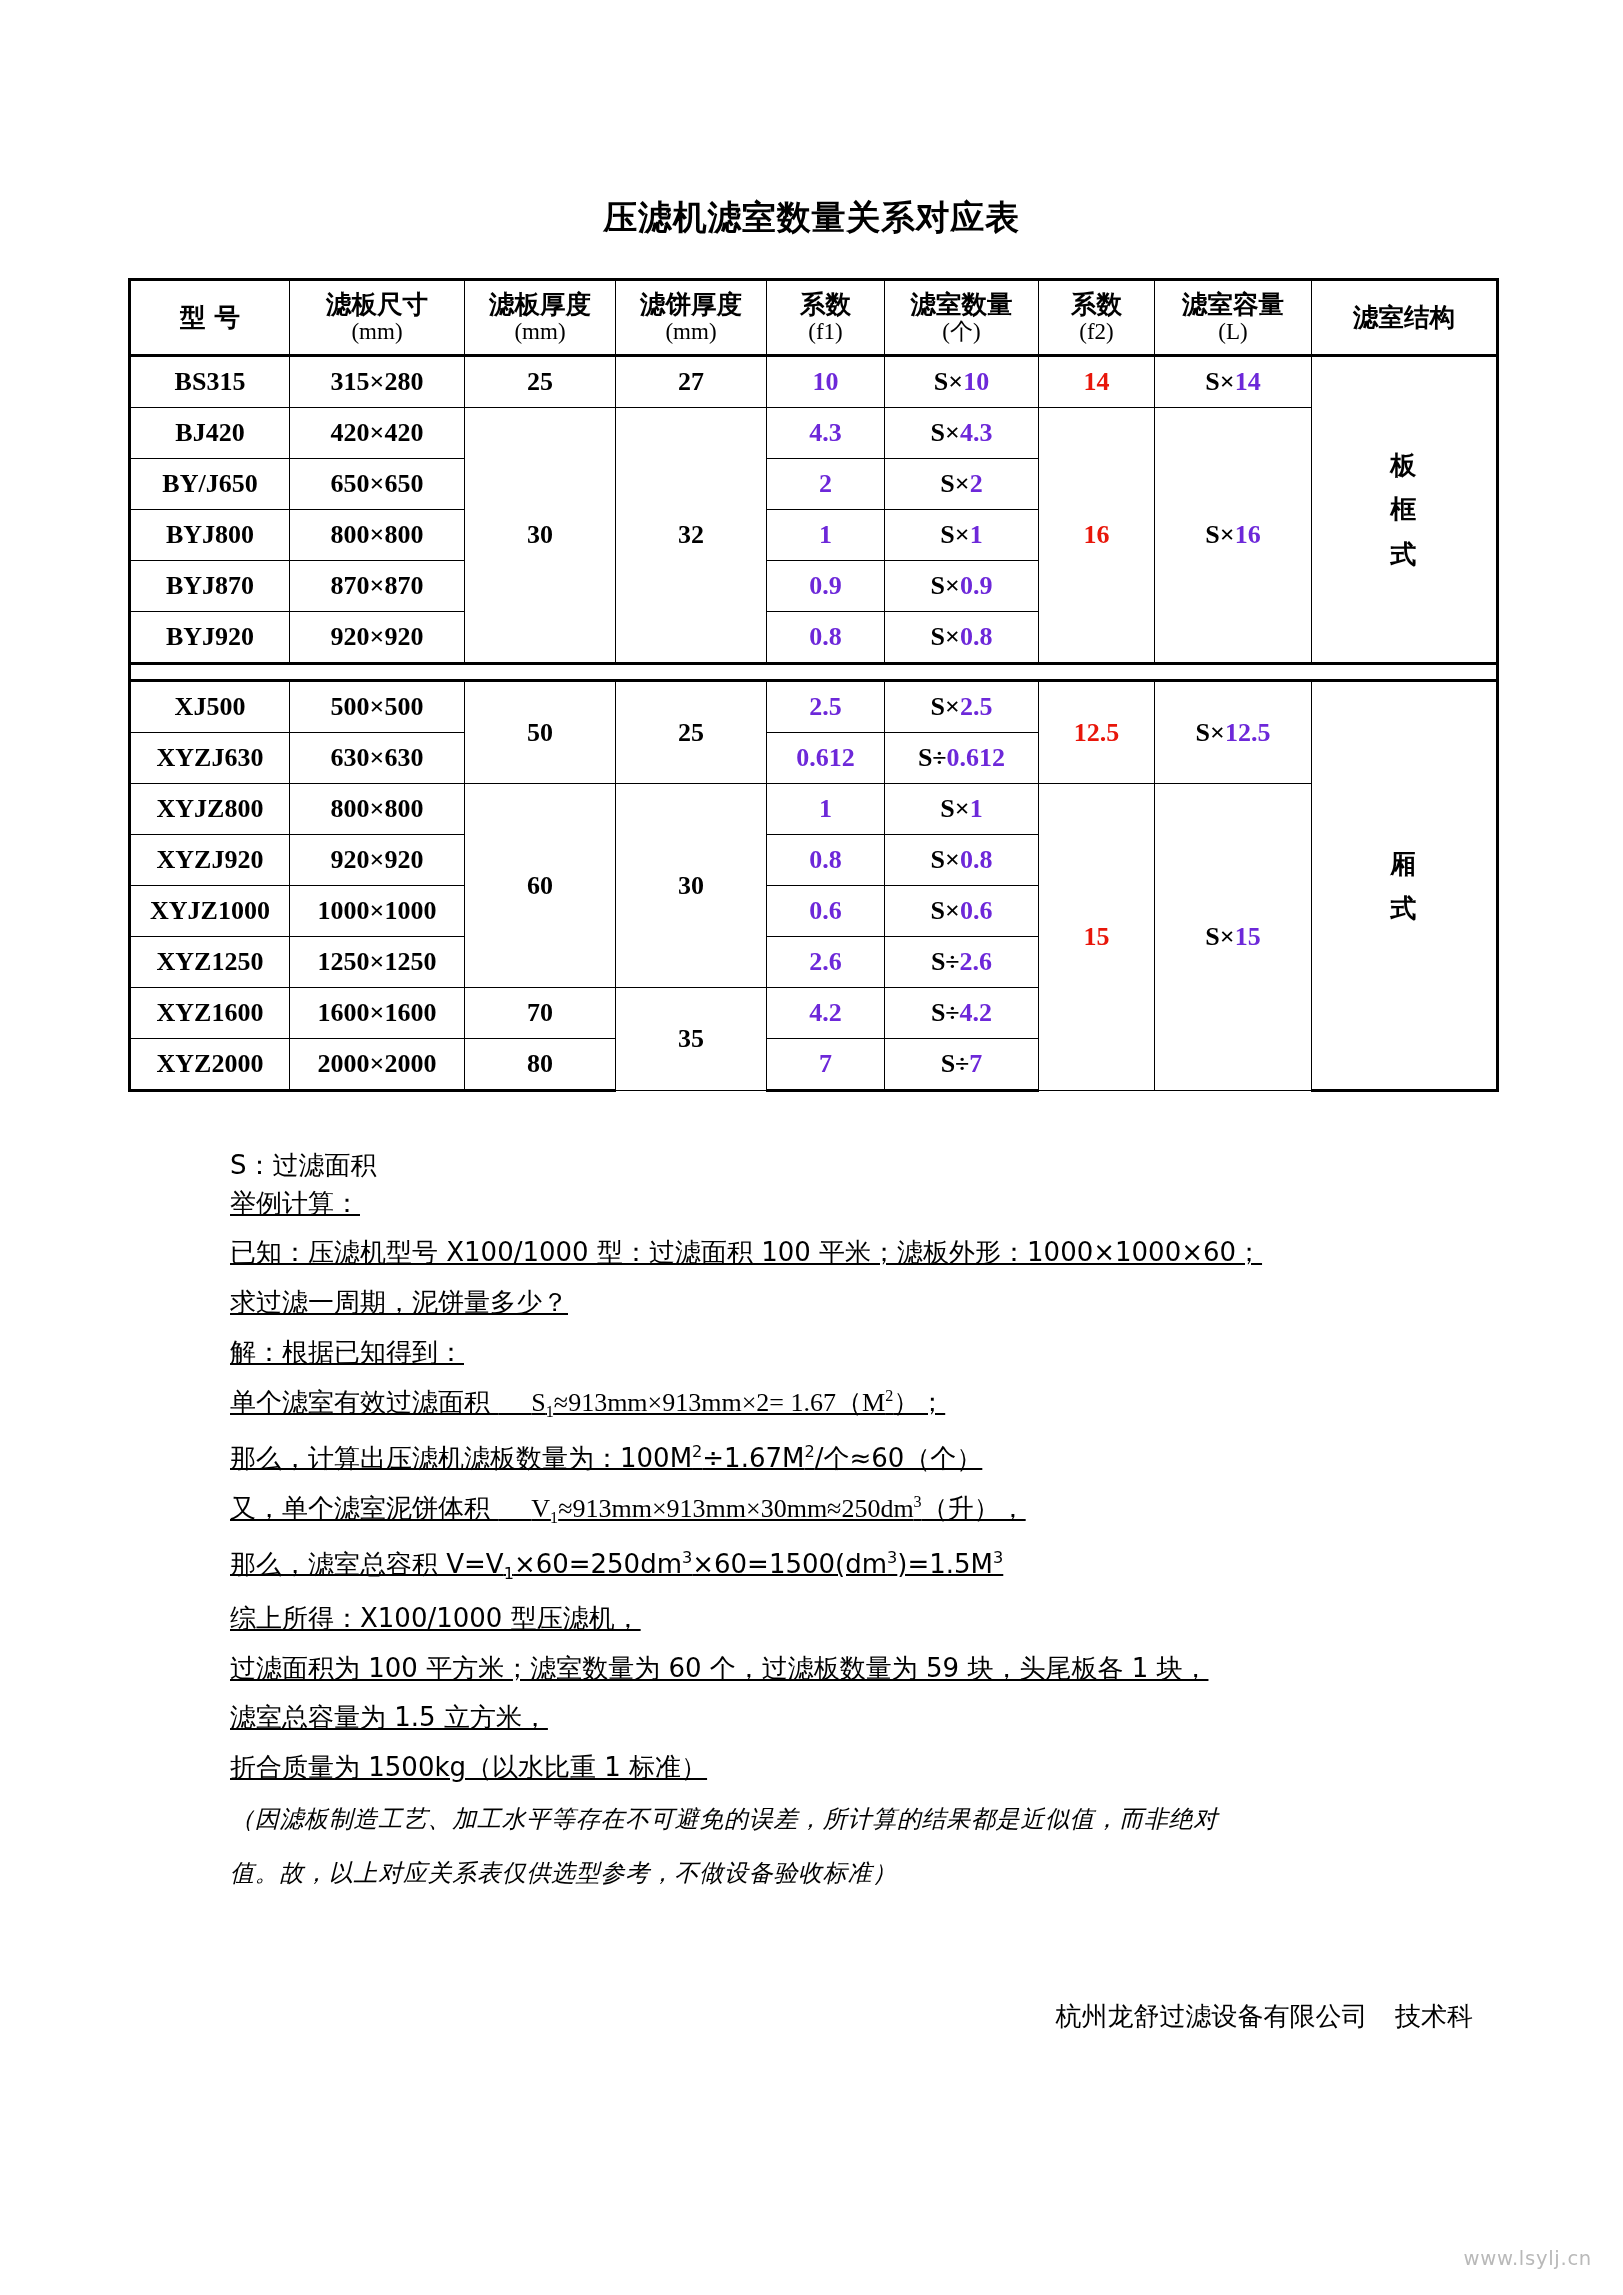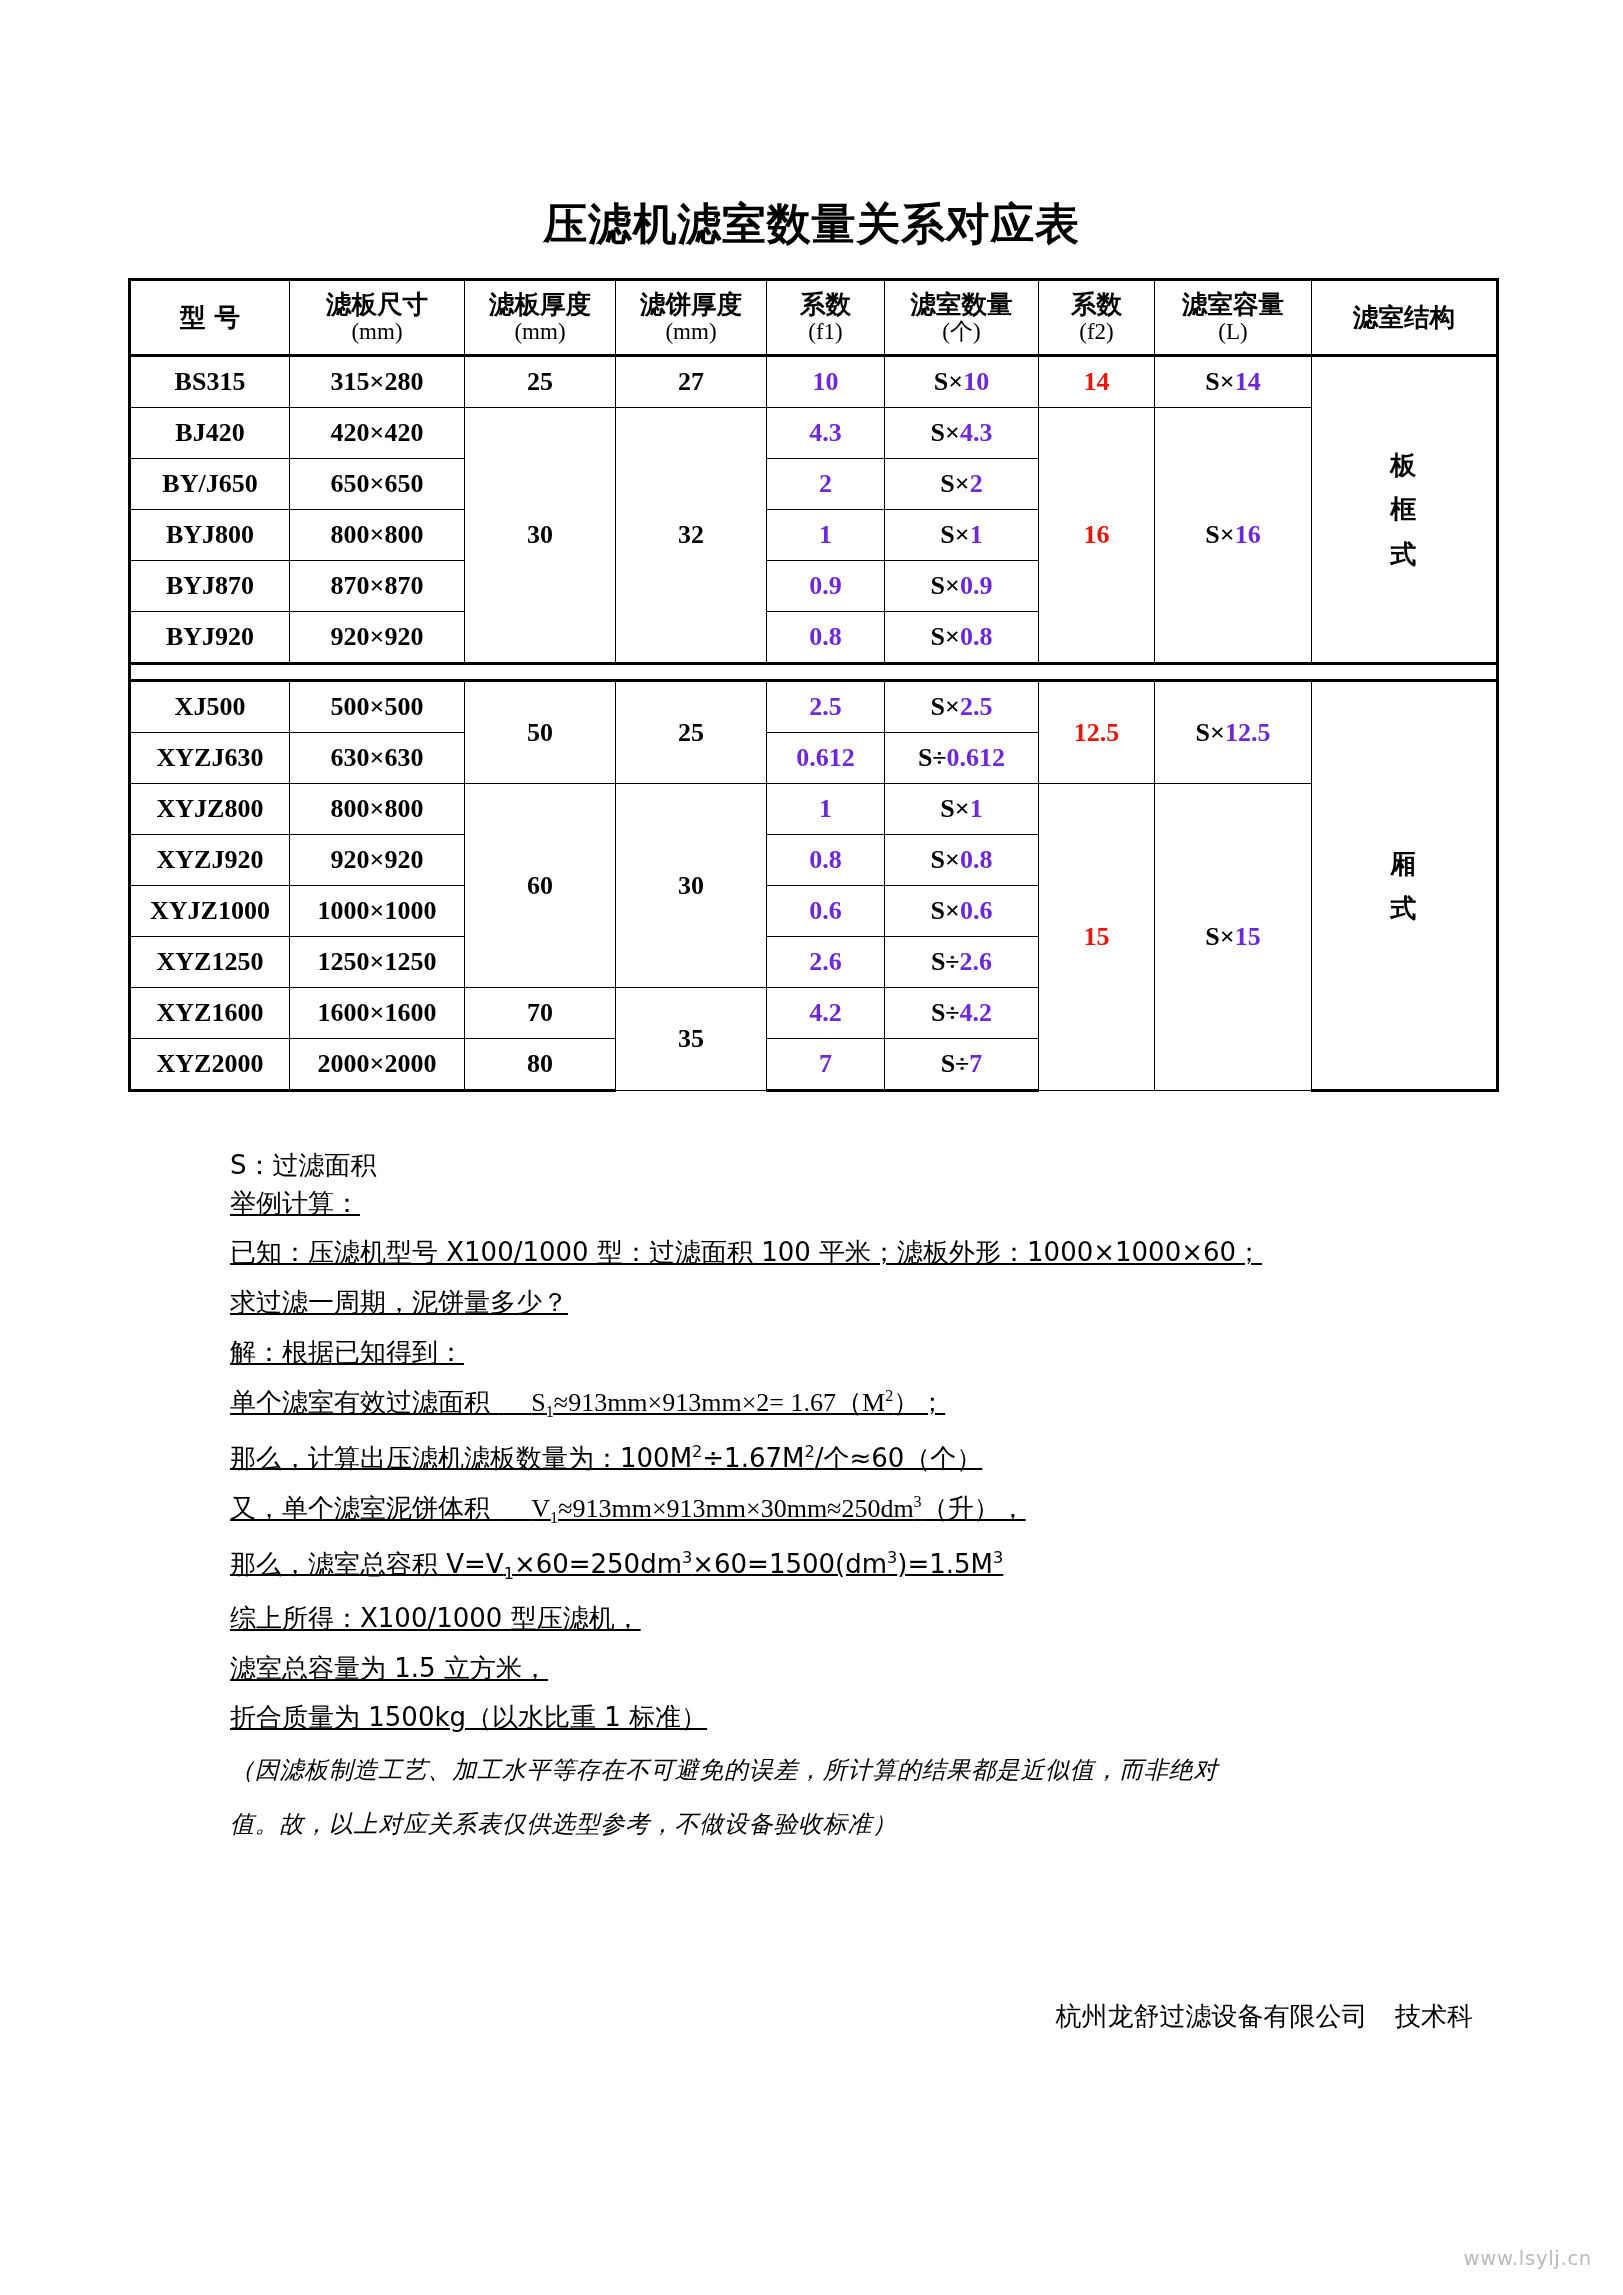--- a/index.html
+++ b/index.html
@@ -25,21 +25,21 @@
 
   
   .doc-title {
     position: absolute;
     left: 0;
     top: 195px;
     width: 1623px;
     text-align: center;
     font-family: "DejaVu Sans", sans-serif;
     font-weight: bold;
-    font-size: 44px;
+    font-size: 34px;
     letter-spacing: 0.7px;
     color: #000;
   }
 
   
   .table-wrap {
     position: absolute;
     left: 128px;
     top: 278px;
     width: 1368px;
@@ -359,20 +359,21 @@
     <div class="line para">
       <span>又，单个滤室泥饼体积</span>
       <span class="sp">&nbsp;&nbsp;&nbsp;&nbsp;</span><span class="serif-run"><span>V</span><sub>1</sub><span>≈913mm×913mm×30mm≈250dm</span><sup>3</sup></span><span>（升），</span>
     </div>
 
     <div class="line para">
       <span>那么，滤室总容积 V=V</span><sub>1</sub><span>×60=250dm</span><sup>3</sup><span>×60=1500(dm</span><sup>3</sup><span>)=1.5M</span><sup>3</sup>
     </div>
 
     <div class="line para">综上所得：X100/1000 型压滤机，</div>
+    <div class="line para">过滤面积为 100 平方米；滤室数量为 60 个，过滤板数量为 59 块，头尾板各 1 块，</div>
     <div class="line para">滤室总容量为 1.5 立方米，</div>
     <div class="line para">折合质量为 1500kg（以水比重 1 标准）</div>
 
     <div class="note">（因滤板制造工艺、加工水平等存在不可避免的误差，所计算的结果都是近似值，而非绝对</div>
     <div class="note">值。故，以上对应关系表仅供选型参考，不做设备验收标准）</div>
 
   </div>
 
   <div class="footer-line">
     <span>杭州龙舒过滤设备有限公司</span><span class="sp"></span><span>技术科</span>

